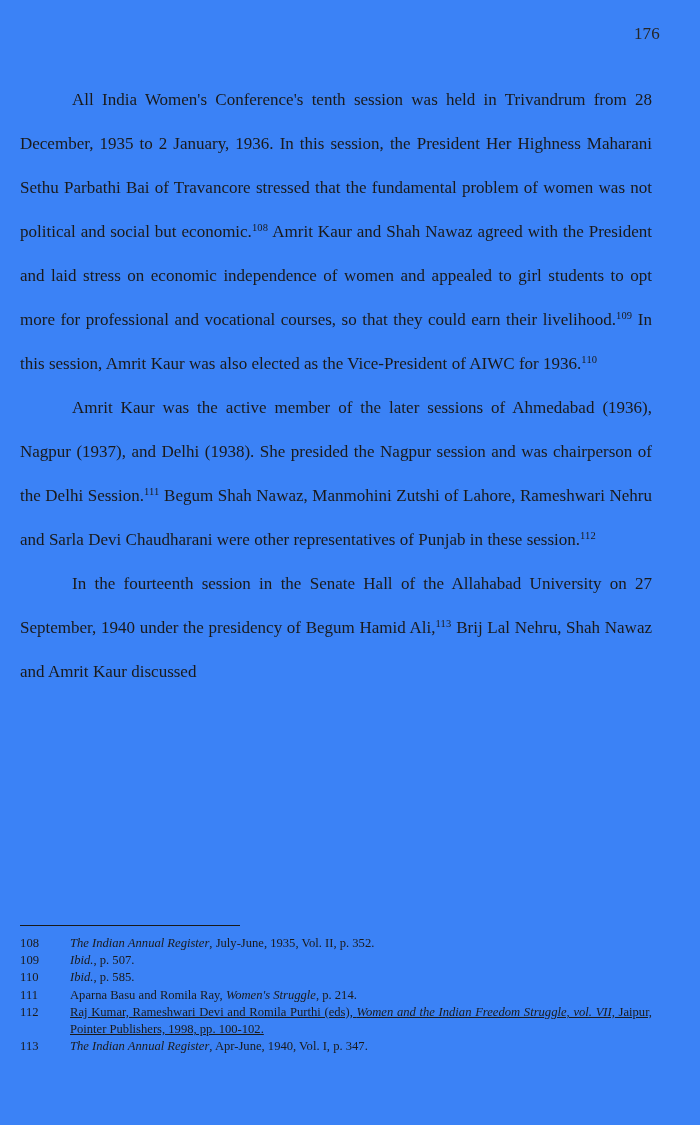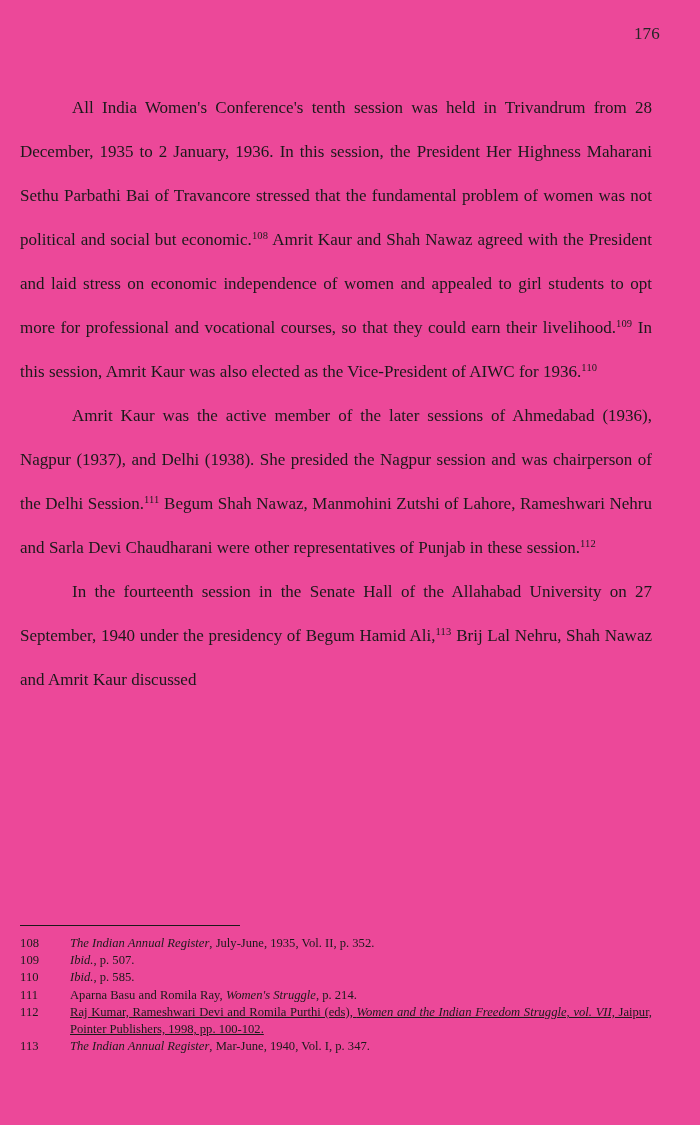--- a/index.html
+++ b/index.html
@@ -15,39 +15,39 @@
     font-family: "Liberation Serif", "DejaVu Serif", serif;
     color: #1a1a1a;
     -webkit-font-smoothing: antialiased;
   }
   .page {
     position: absolute;
     left: 0; top: 0;
     width: 700px;
     height: 1125px;
     overflow: hidden;
-    background: #ec4899;
+    background: #3b82f6;
   }
 
   
   .page-number {
     position: absolute;
     right: 40px;
     top: 24px;
     font-size: 17px;
     line-height: 20px;
     color: #262626;
     letter-spacing: 0.2px;
   }
 
   
   .body-block {
     position: absolute;
     left: 20px;
-    top: 86px;
+    top: 78px;
     width: 632px;
   }
   p.para {
     margin: 0;
     padding: 0;
     font-size: 17px;
     line-height: 44px;
     text-align: justify;
     text-justify: inter-word;
     text-indent: 52px;
@@ -133,18 +133,18 @@
         <div class="footnote-row">
           <div class="footnote-num">111</div>
           <div class="footnote-text"><span>Aparna Basu and Romila Ray, </span><i>Women's Struggle</i><span>, p. 214.</span></div>
         </div>
         <div class="footnote-row">
           <div class="footnote-num">112</div>
           <div class="footnote-text wrapped"><span>Raj Kumar, Rameshwari Devi and Romila Purthi (eds), </span><i>Women and the Indian Freedom Struggle, vol. VII,</i><span> Jaipur, Pointer Publishers, 1998, pp. 100-102.</span></div>
         </div>
         <div class="footnote-row">
           <div class="footnote-num">113</div>
-          <div class="footnote-text"><i>The Indian Annual Register</i><span>, Mar-June, 1940, Vol. I, p. 347.</span></div>
+          <div class="footnote-text"><i>The Indian Annual Register</i><span>, Apr-June, 1940, Vol. I, p. 347.</span></div>
         </div>
       </div>
   </div>
 
 </div>
 
 </body></html>

